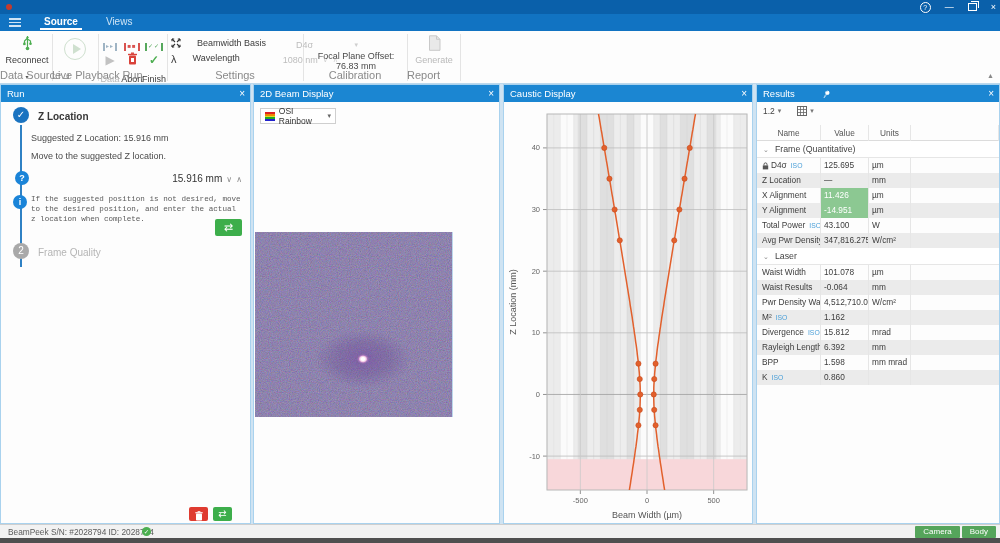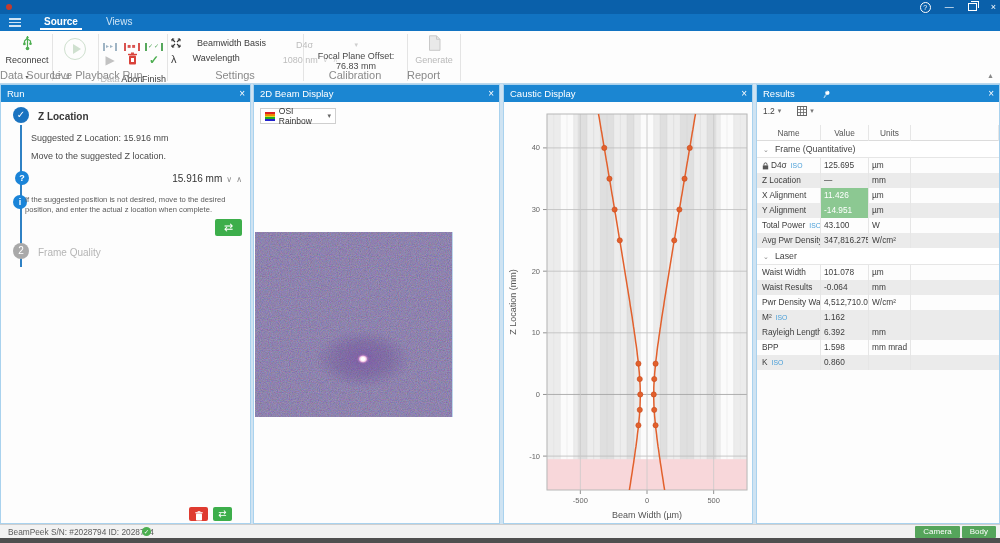--- a/index.html
+++ b/index.html
@@ -62,21 +62,21 @@
   
   .step-circle { position:absolute; width:16px; height:16px; border-radius:50%; text-align:center; color:#fff; font-size:10px; line-height:16px; }
   .step-circle.done { background:#1a73c0; }
   .step-circle.todo { background:#a9a9a9; }
   .connector { position:absolute; left:19px; top:40px; width:2px; height:142px; background:#2f81c4; }
   .run-text { position:absolute; font-size:9px; color:#4a4a4a; }
   .step-title { font-size:10px; font-weight:bold; color:#383838; }
   .q-circle { position:absolute; width:14px; height:14px; border-radius:50%; background:#1a84d8; color:#fff; text-align:center; font-size:9px; line-height:14px; font-weight:bold; }
   .spinval { position:absolute; right:8px; top:88px; font-size:10px; color:#333; }
   .spinval .sp { color:#8a8a8a; font-size:8px; margin-left:4px; cursor:pointer; }
-  .note { position:absolute; left:24px; right:6px; top:110px; font-size:7.6px; color:#5a5a5a; line-height:1.3; }
+  .note { position:absolute; left:30px; right:6px; top:110px; font-size:7.6px; color:#5a5a5a; line-height:1.3;font-family:Liberation Mono, monospace; }
   .act-btn { position:absolute; border-radius:2px; color:#fff; text-align:center; cursor:pointer; }
   .act-btn.green { background:#3dae4b; }
   .act-btn.red { background:#df3b30; }
 
   
   .palette-dd { position:absolute; left:6px; top:23px; width:76px; height:16px; background:#fff; border:1px solid #cfcfcf; display:flex; align-items:center; gap:4px; padding:0 4px; font-size:8.5px; color:#333; cursor:pointer; }
   .rainbow { width:11px; height:9px; background:linear-gradient(#d22 0 20%, #e80 20% 40%, #dd2 40% 60%, #2a2 60% 80%, #22c 80% 100%); }
   .palette-dd .arr { margin-left:auto; font-size:7px; color:#666; }
   .beam-img { position:absolute; left:1px; top:147px; width:198px; height:185px; overflow:hidden; border-right:1px solid #bcd8ec; }
   .beam-img svg { position:absolute; inset:0; }
@@ -493,20 +493,29 @@
             </div>
             <div class="rt-row alt">
               <div class="rt-name">
                 <span>M²</span>
                 <span class="iso">ISO</span>
               </div>
               <div><span>1.162</span></div>
               <div></div>
               <div style="border-right: none;"></div>
             </div>
+            <div class="rt-row">
+              <div class="rt-name">
+                <span>Divergence</span>
+                <span class="iso">ISO</span>
+              </div>
+              <div><span>15.812</span></div>
+              <div>mrad</div>
+              <div style="border-right: none;"></div>
+            </div>
             <div class="rt-row alt">
               <div class="rt-name">
                 <span>Rayleigh Length</span>
               </div>
               <div><span>6.392</span></div>
               <div>mm</div>
               <div style="border-right: none;"></div>
             </div>
             <div class="rt-row">
               <div class="rt-name">

